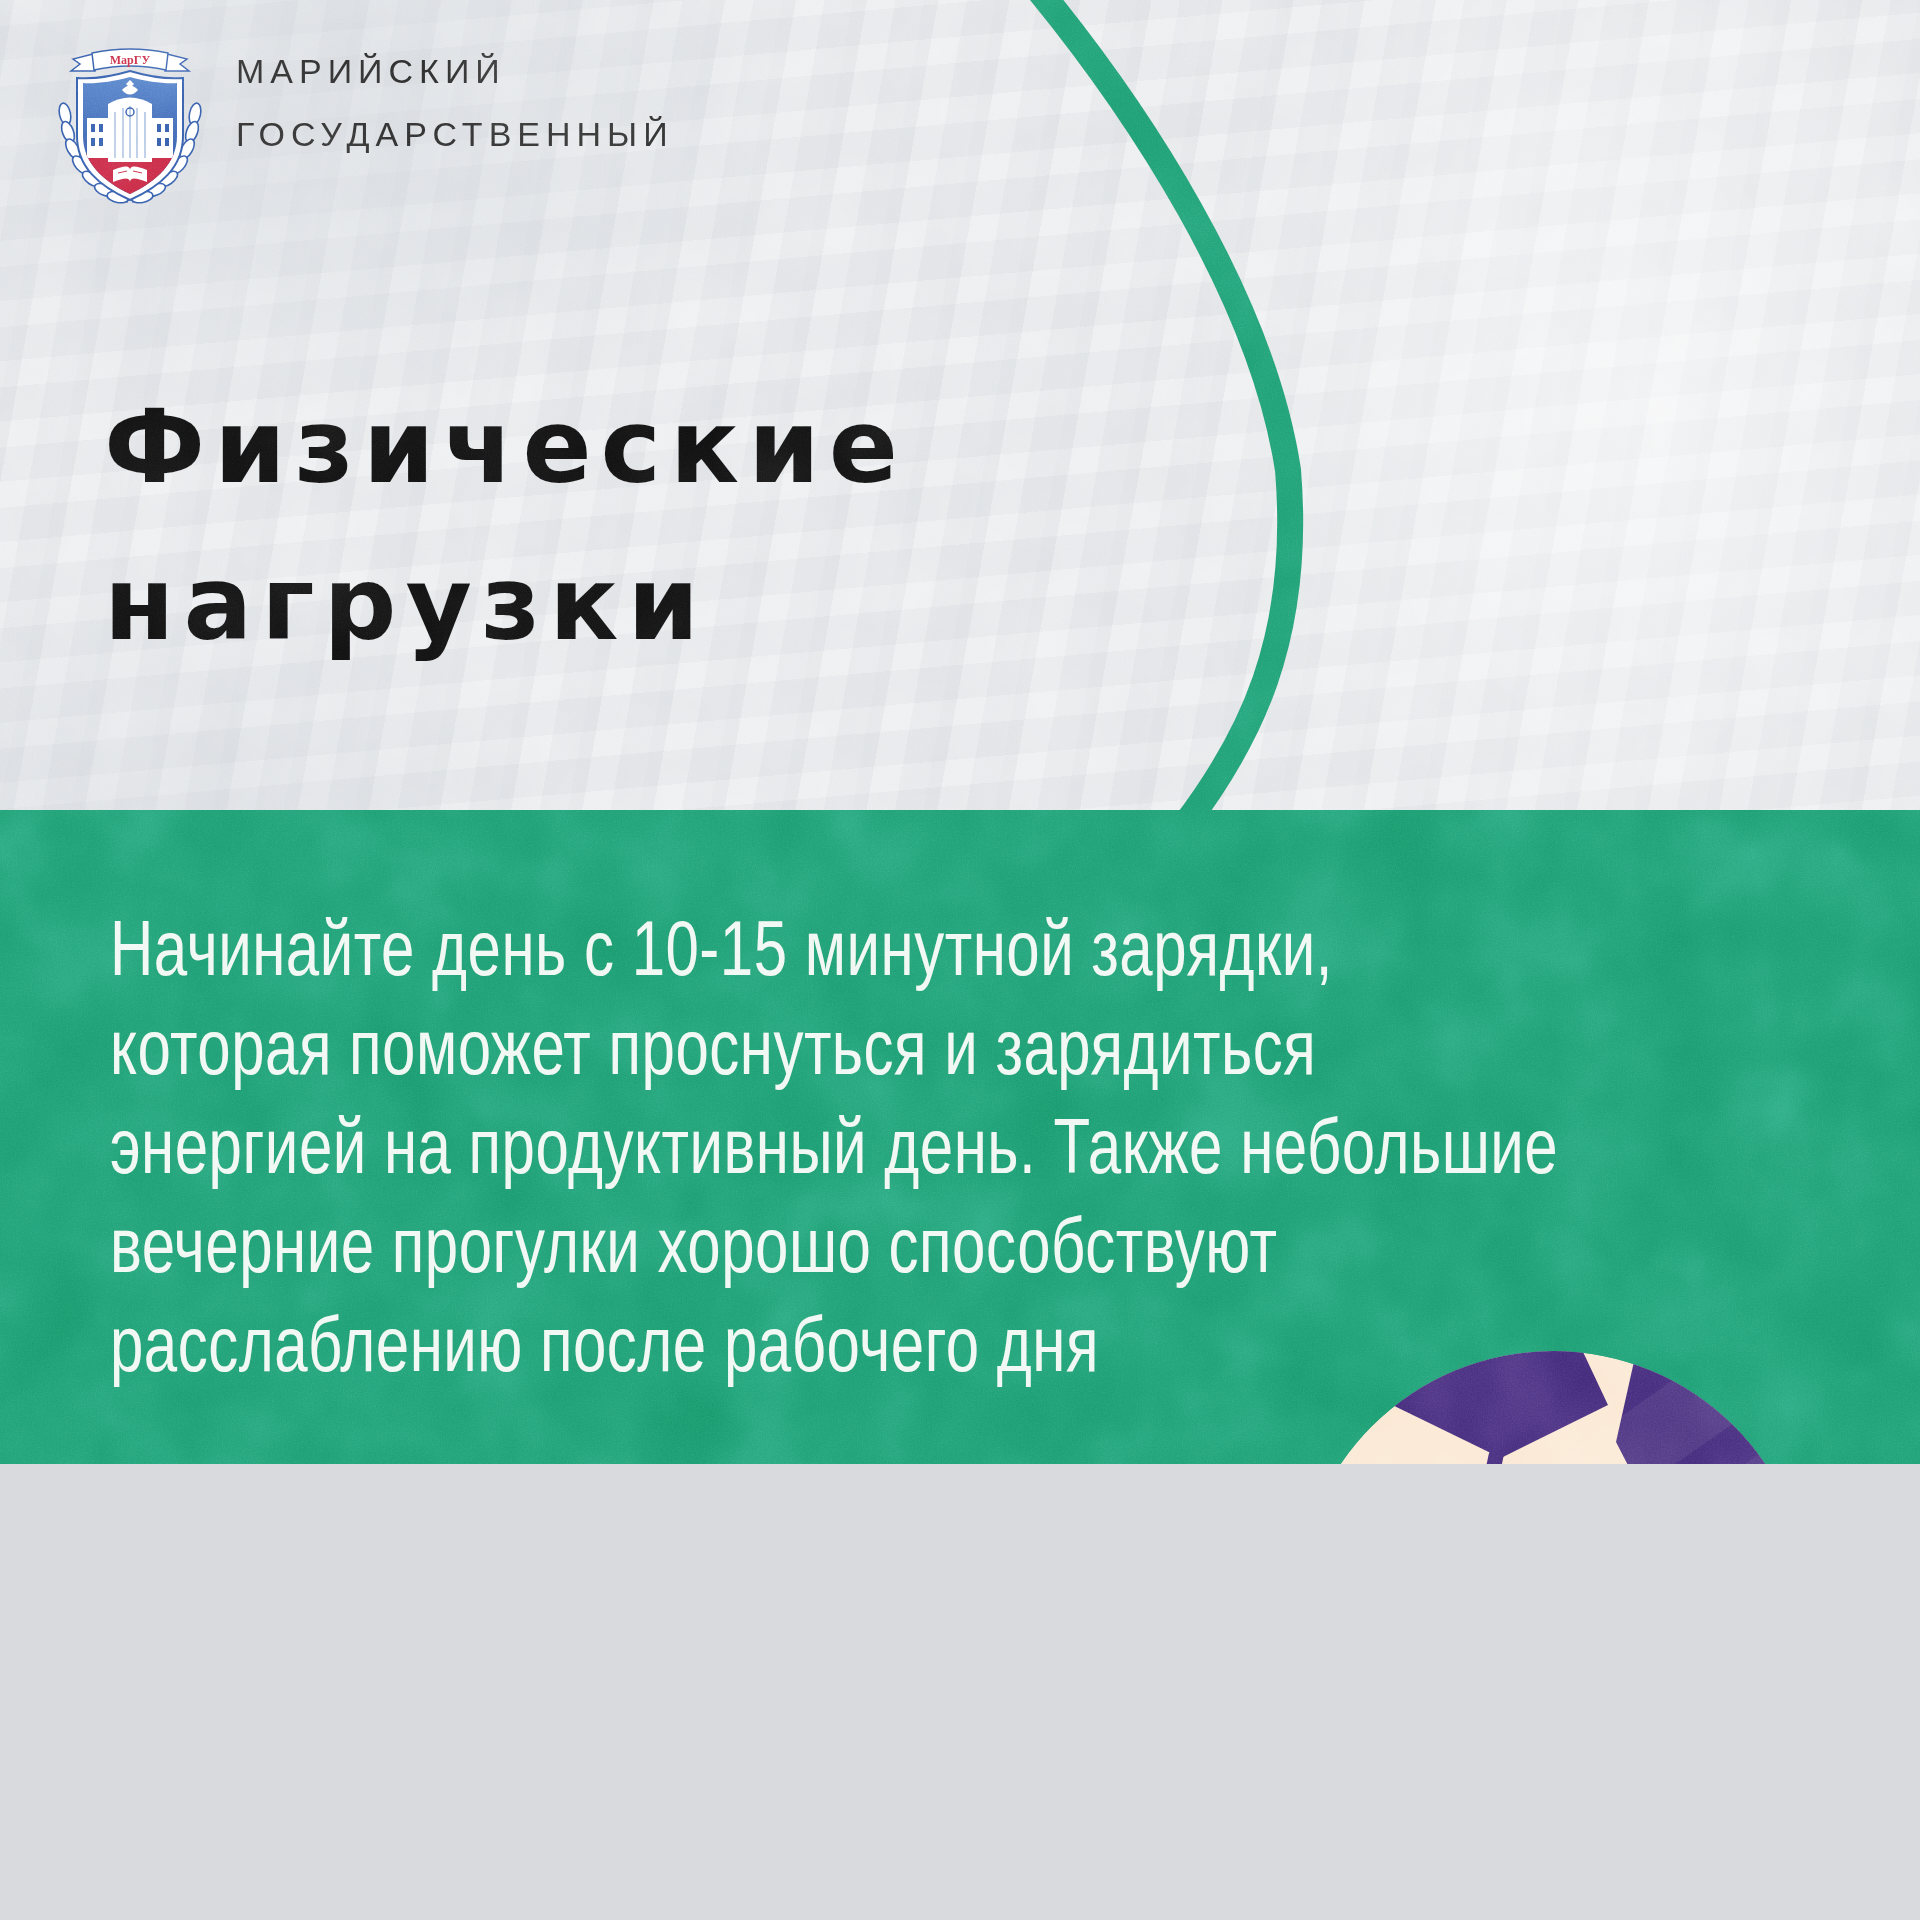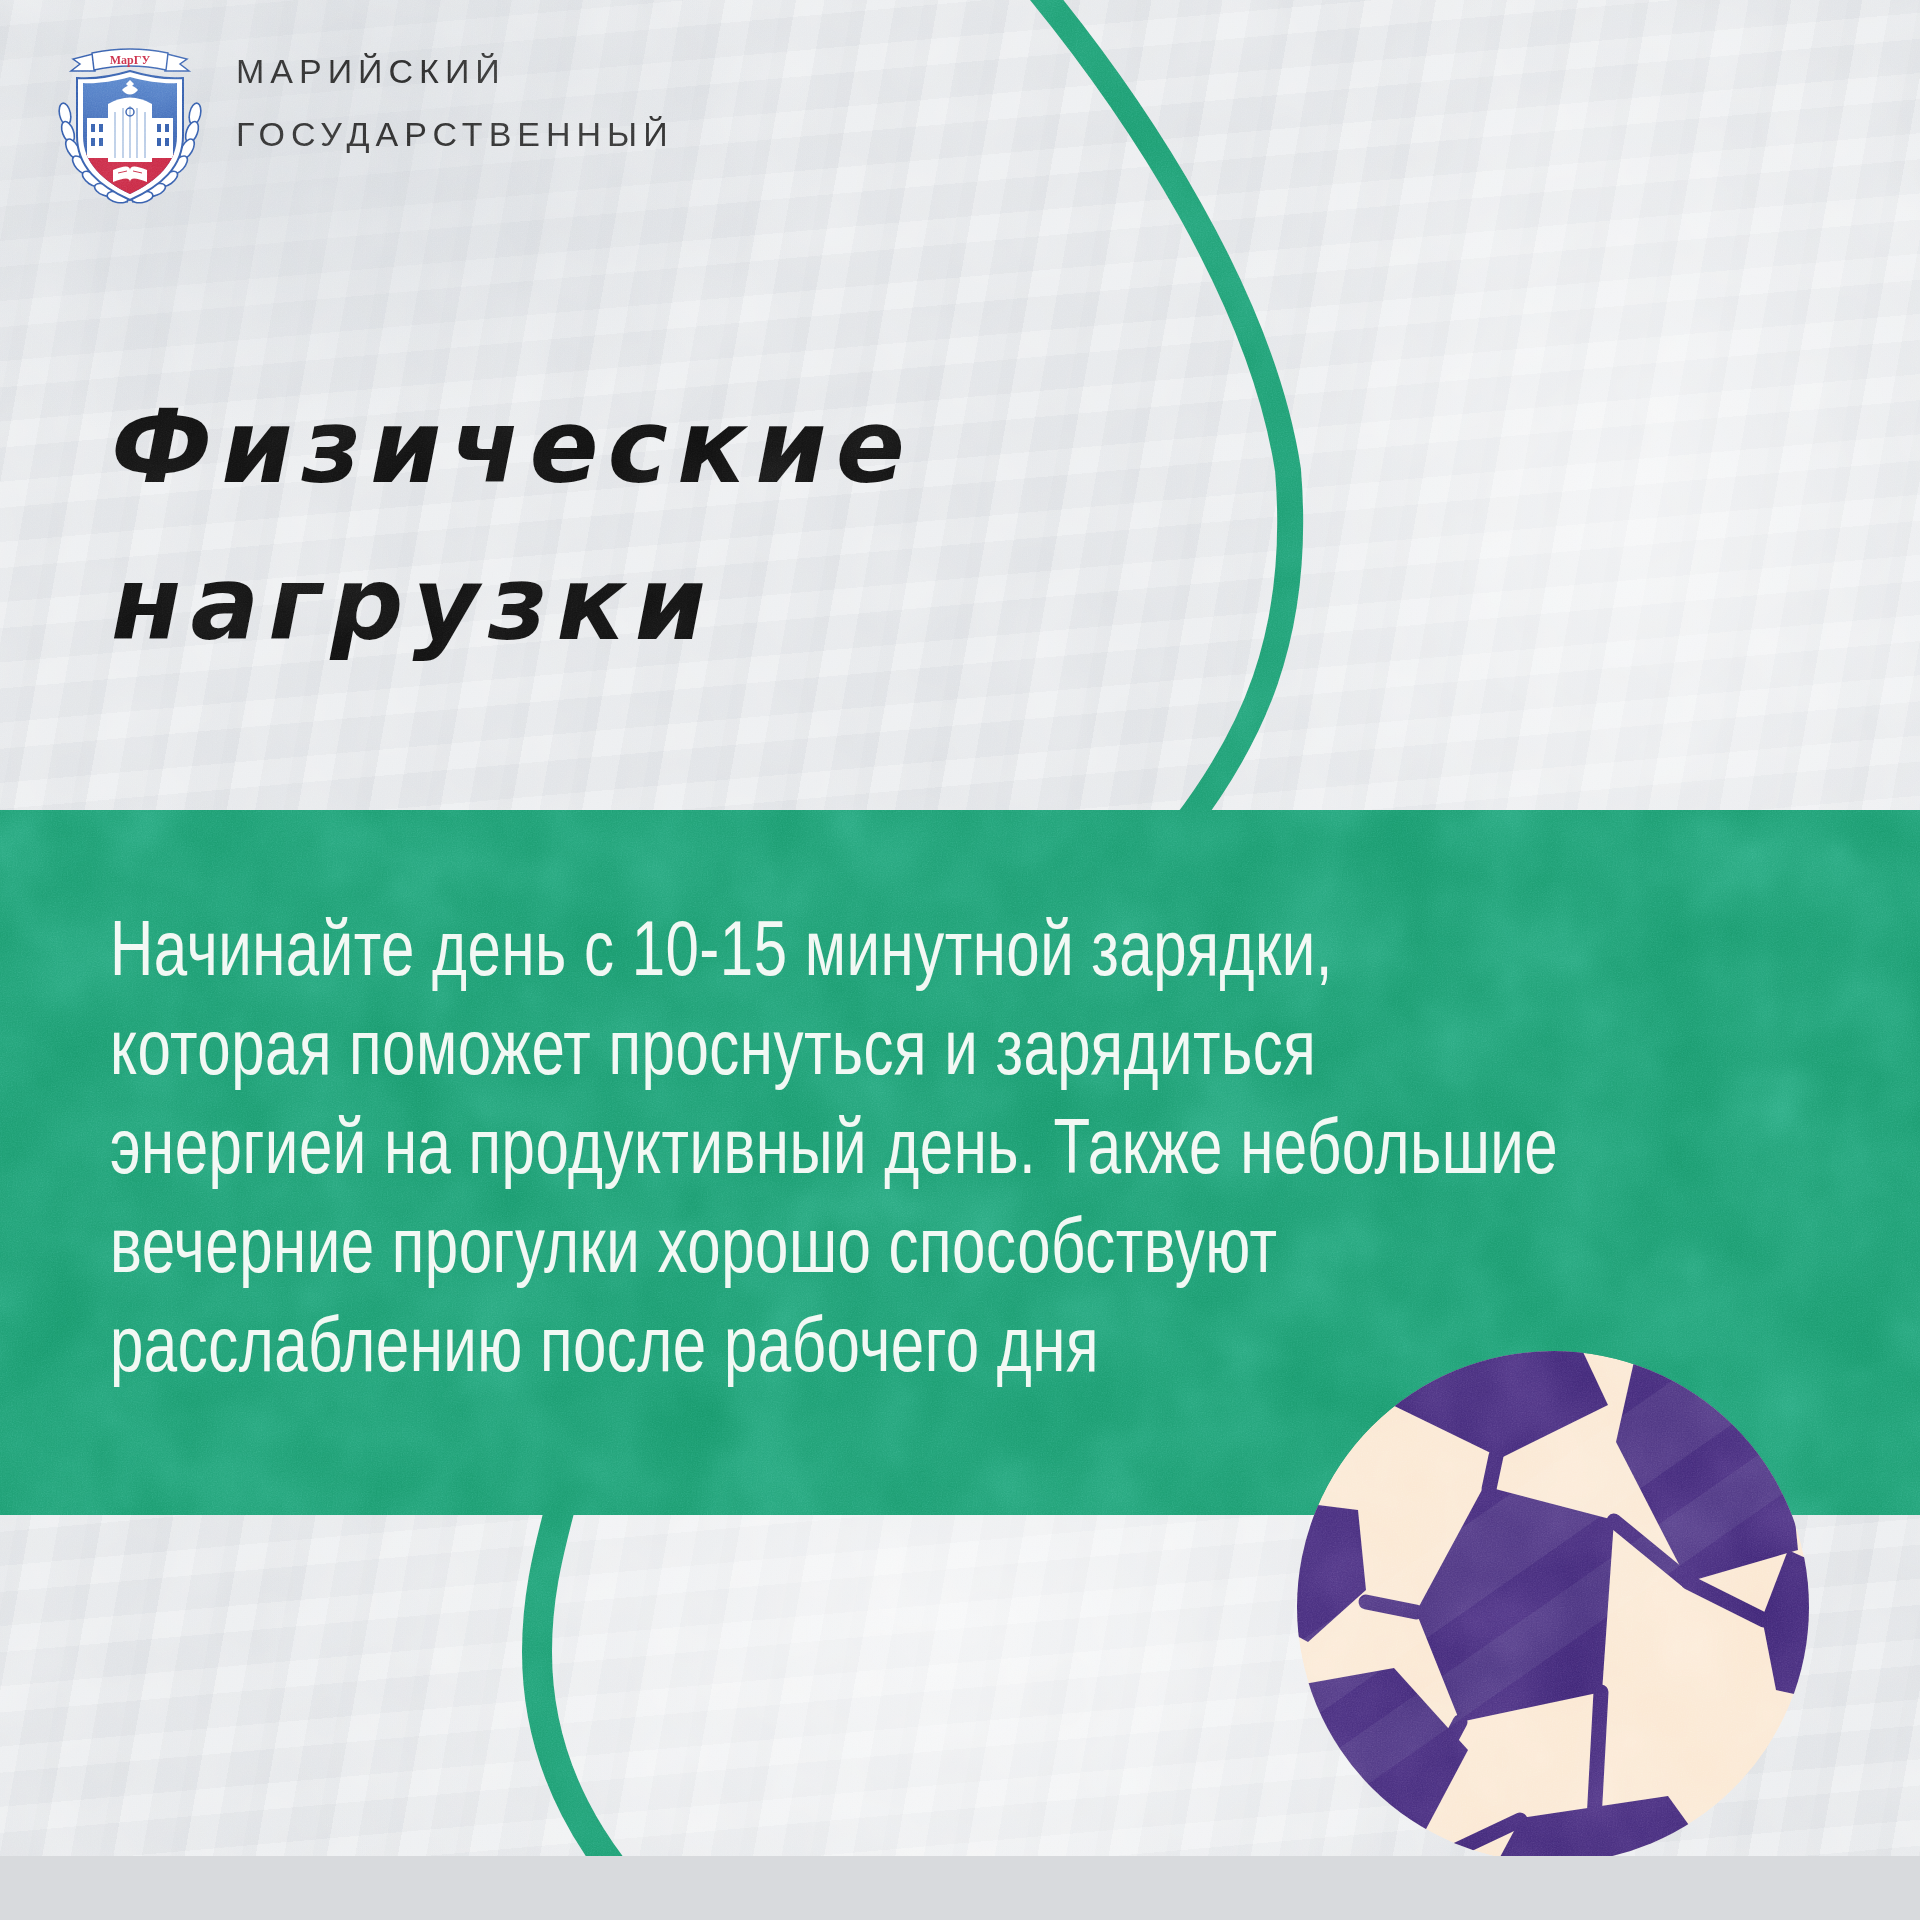--- a/index.html
+++ b/index.html
@@ -1,19 +1,19 @@
 <!DOCTYPE html>
 <html lang="ru"><head>
 <meta charset="utf-8">
 <title>Физические нагрузки</title>
 <style>
   html,body{margin:0;padding:0;background:#d8dadd;}
   .canvas{
     position:relative;
-    width:1920px;height:1856px;
+    width:1920px;height:1464px;
     overflow:hidden;
     background:
       radial-gradient(900px 500px at 15% 8%,  rgba(203,208,214,0.55), transparent 60%),
       radial-gradient(700px 900px at 85% 28%, rgba(255,255,255,0.50), transparent 65%),
       radial-gradient(1200px 800px at 50% 88%, rgba(255,255,255,0.55), transparent 60%),
       radial-gradient(800px 600px at 6% 62%,  rgba(197,202,209,0.40), transparent 60%),
       repeating-linear-gradient(100deg, rgba(170,176,183,0.10) 0 14px, rgba(255,255,255,0.10) 14px 42px, rgba(170,176,183,0.06) 42px 70px),
       repeating-linear-gradient(175deg, rgba(255,255,255,0.08) 0 26px, rgba(168,174,181,0.08) 26px 60px),
       #e8eaed;
     font-family:"Liberation Sans", sans-serif;
@@ -26,24 +26,24 @@
   .logo{position:absolute;left:56px;top:44px;width:148px;height:166px;z-index:4;}
   .uni-name{
     position:absolute;left:236px;top:40px;z-index:4;
     font-size:34px;line-height:63px;letter-spacing:6px;
     font-weight:500;color:#262626;
   }
   .uni-name div{white-space:nowrap;}
 
   
   .title{
-    position:absolute;left:111px;top:368px;z-index:4;
+    position:absolute;left:104px;top:368px;z-index:4;
     font-family:"DejaVu Sans","Liberation Sans",sans-serif;
     font-weight:800;font-size:102px;line-height:157px;
-    letter-spacing:9px;color:#0d0d0d;white-space:nowrap;font-style:italic;
+    letter-spacing:9px;color:#0d0d0d;white-space:nowrap;
   }
 
   
   .band{
     position:absolute;left:0;top:810px;width:1920px;height:705px;
     background:#17996c;z-index:2;
   }
   .body-text{
     position:absolute;left:110px;top:900px;z-index:3;
     font-size:60px;line-height:76px;letter-spacing:0.5px;

